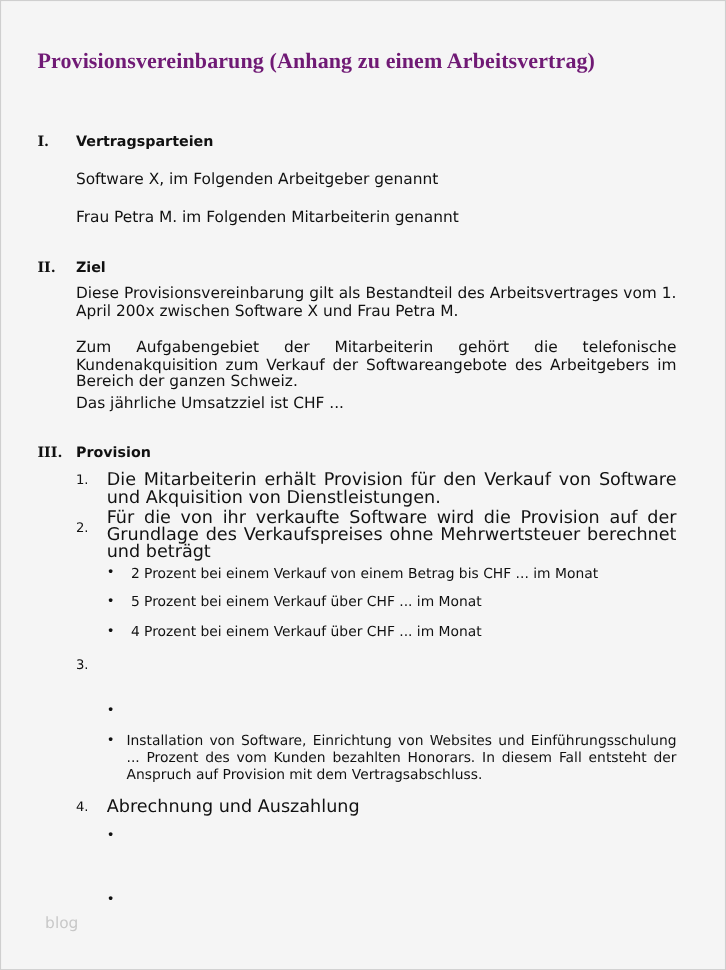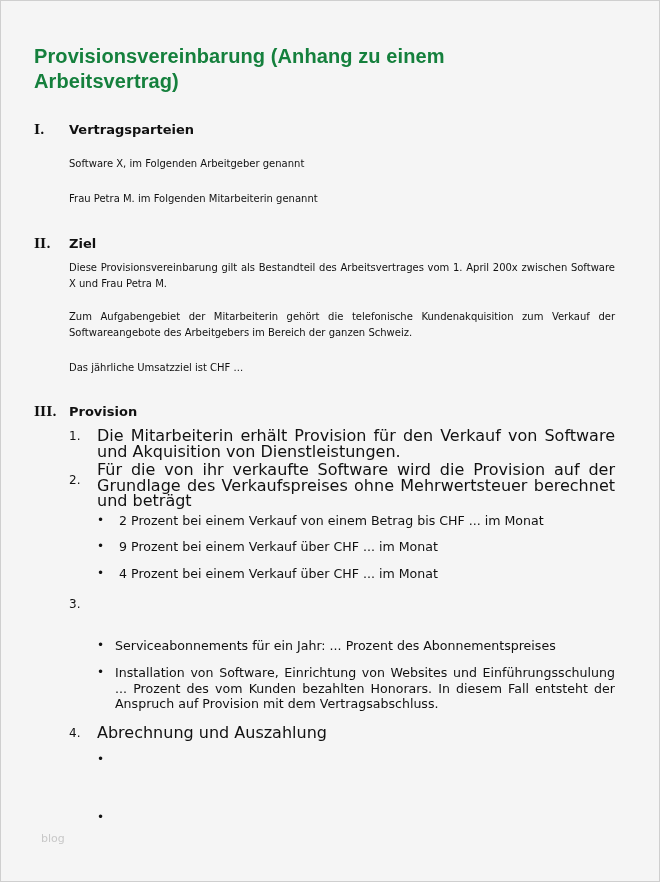--- a/index.html
+++ b/index.html
@@ -10,45 +10,45 @@
       color: #111;
     }
     .page {
       position: absolute; left: 0; top: 0;
       width: 658px; height: 880px;
       border: 1px solid #cfcfcf;
       background: #f5f5f5;
     }
     .title {
       position: absolute; left: 33px; top: 43px; width: 560px;
-      color: #15803d;
-      font-family: Liberation Sans, sans-serif;
+      color: #701a75;
+      font-family: Liberation Serif, serif;
       font-weight: bold; font-size: 20px; line-height: 25px;
       letter-spacing: 0.1px;
     }
     .sec-head { position: absolute; left: 33px; font-size: 13px; font-weight: bold; }
     .sec-head .num { position: absolute; left: 0; font-family: "DejaVu Serif", serif; }
     .sec-head .lbl { position: absolute; left: 35px; white-space: nowrap; }
     .p {
       position: absolute; left: 68px; width: 546px;
-      font-size: 10px; line-height: 15.5px; text-align: justify;
+      font-size: 14px; line-height: 15.5px; text-align: justify;
     }
     .p.nowrap { white-space: nowrap; }
     .ol-num { position: absolute; left: 68px; font-size: 12px; }
     .ol-text {
       position: absolute; left: 96px; width: 518px;
       font-size: 16px; line-height: 15.5px; text-align: justify;
     }
     .bullet-dot { position: absolute; font-size: 12px; }
     .b-text {
       position: absolute; font-size: 12.6px; line-height: 15.5px; text-align: justify;
     }
     .watermark {
       position: absolute; left: 40px; top: 831px;
-      font-size: 11px; color: #c8c8c8;
+      font-size: 14px; color: #c8c8c8;
     }
   </style>
 </head>
 <body>
 
 <div class="page">
 
   <div class="title">Provisionsvereinbarung (Anhang zu einem Arbeitsvertrag)</div>
 
   <div class="sec-head" style="top:121px;">
@@ -73,28 +73,27 @@
 
   <div class="ol-num" style="top:428px;">1.</div>
   <div class="ol-text" style="top:427px;">Die Mitarbeiterin erhält Provision für den Verkauf von Software und Akquisition von Dienstleistungen.</div>
 
   <div class="ol-num" style="top:472px;">2.</div>
   <div class="ol-text" style="top:461px;">Für die von ihr verkaufte Software wird die Provision auf der Grundlage des Verkaufspreises ohne Mehrwertsteuer berechnet und beträgt</div>
 
   <div class="bullet-dot" style="left:96px; top:512px;">•</div>
   <div class="b-text" style="left:118px; top:512px; white-space:nowrap;">2 Prozent bei einem Verkauf von einem Betrag bis CHF ... im Monat</div>
   <div class="bullet-dot" style="left:96px; top:538px;">•</div>
-  <div class="b-text" style="left:118px; top:538px; white-space:nowrap;">9 Prozent bei einem Verkauf über CHF ... im Monat</div>
+  <div class="b-text" style="left:118px; top:538px; white-space:nowrap;">5 Prozent bei einem Verkauf über CHF ... im Monat</div>
   <div class="bullet-dot" style="left:96px; top:565px;">•</div>
   <div class="b-text" style="left:118px; top:565px; white-space:nowrap;">4 Prozent bei einem Verkauf über CHF ... im Monat</div>
 
   <div class="ol-num" style="top:596px;">3.</div>
 
   <div class="bullet-dot" style="left:96px; top:637px;">•</div>
-  <div class="b-text" style="left:114px; top:637px; white-space:nowrap;">Serviceabonnements für ein Jahr: ... Prozent des Abonnementspreises</div>
   <div class="bullet-dot" style="left:96px; top:664px;">•</div>
   <div class="b-text" style="left:114px; top:664px; width:500px;">Installation von Software, Einrichtung von Websites und Einführungsschulung ... Prozent des vom Kunden bezahlten Honorars. In diesem Fall entsteht der Anspruch auf Provision mit dem Vertragsabschluss.</div>
 
   <div class="ol-num" style="top:725px;">4.</div>
   <div class="ol-text" style="top:724px;">Abrechnung und Auszahlung</div>
 
   <div class="bullet-dot" style="left:96px; top:751px;">•</div>
   <div class="bullet-dot" style="left:96px; top:809px;">•</div>
 
   <div class="watermark">blog</div>

